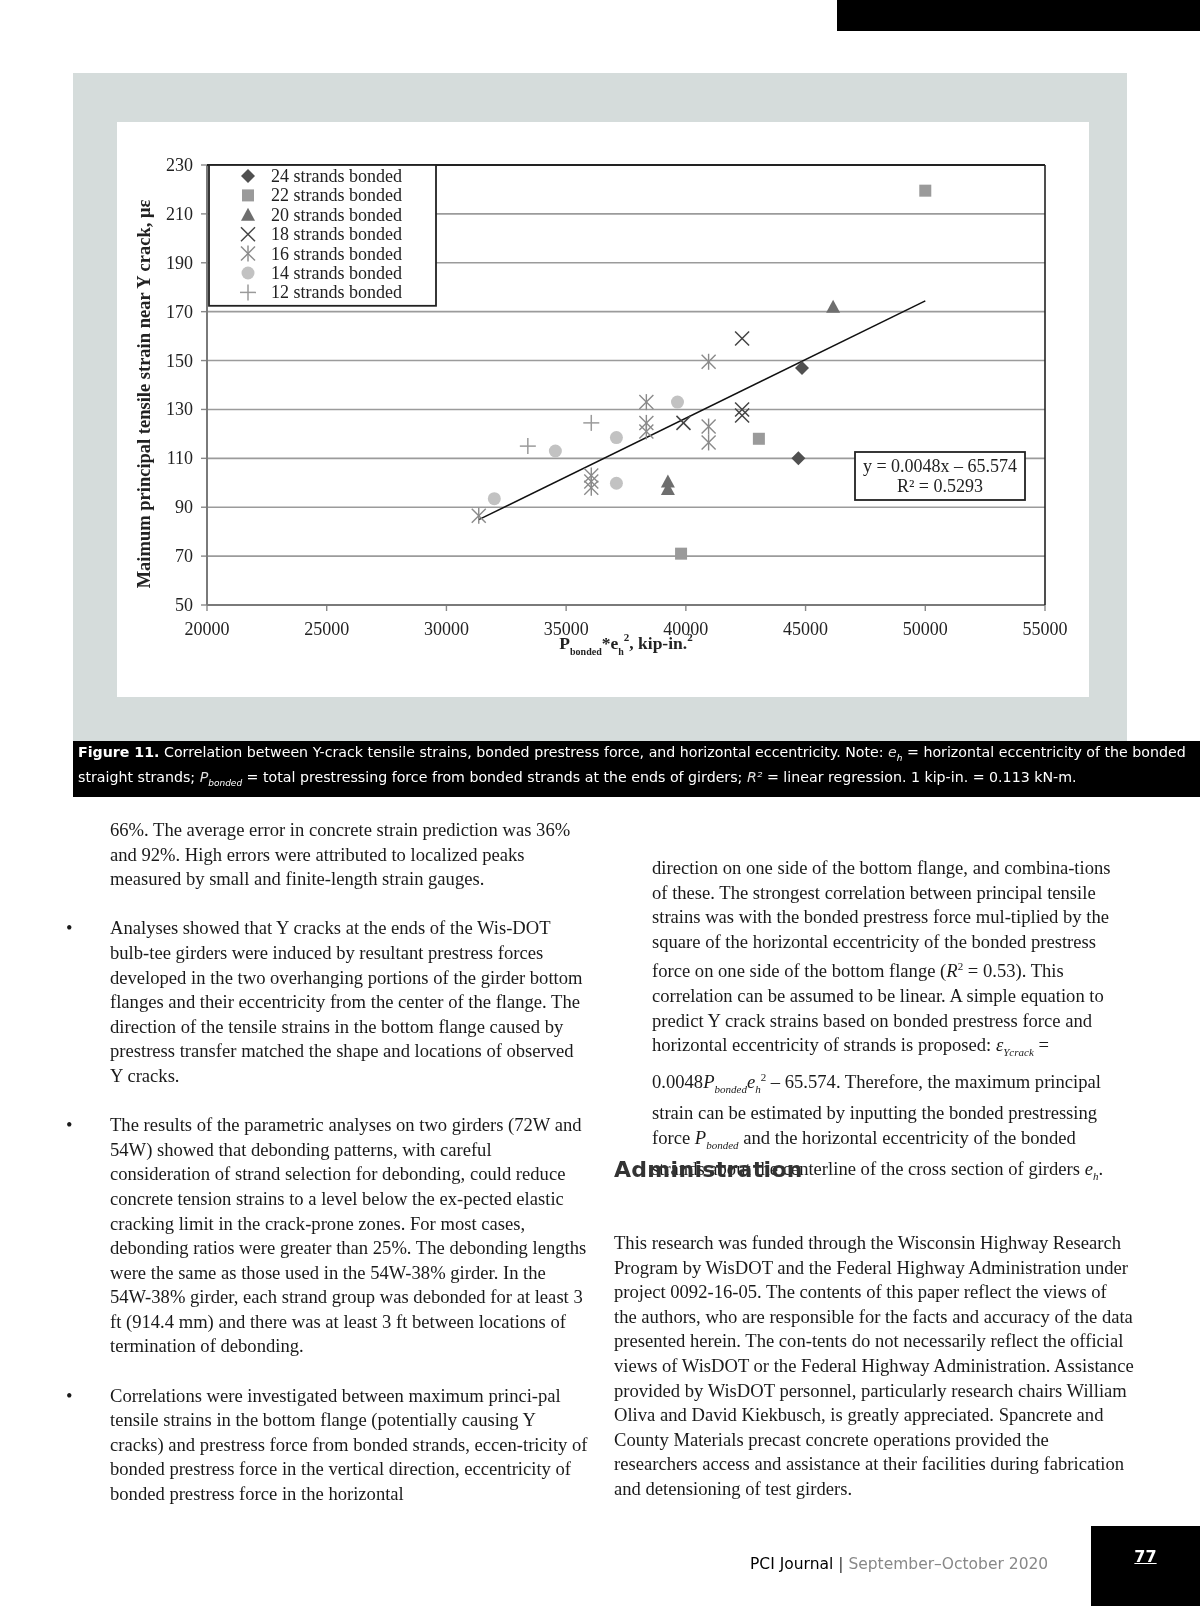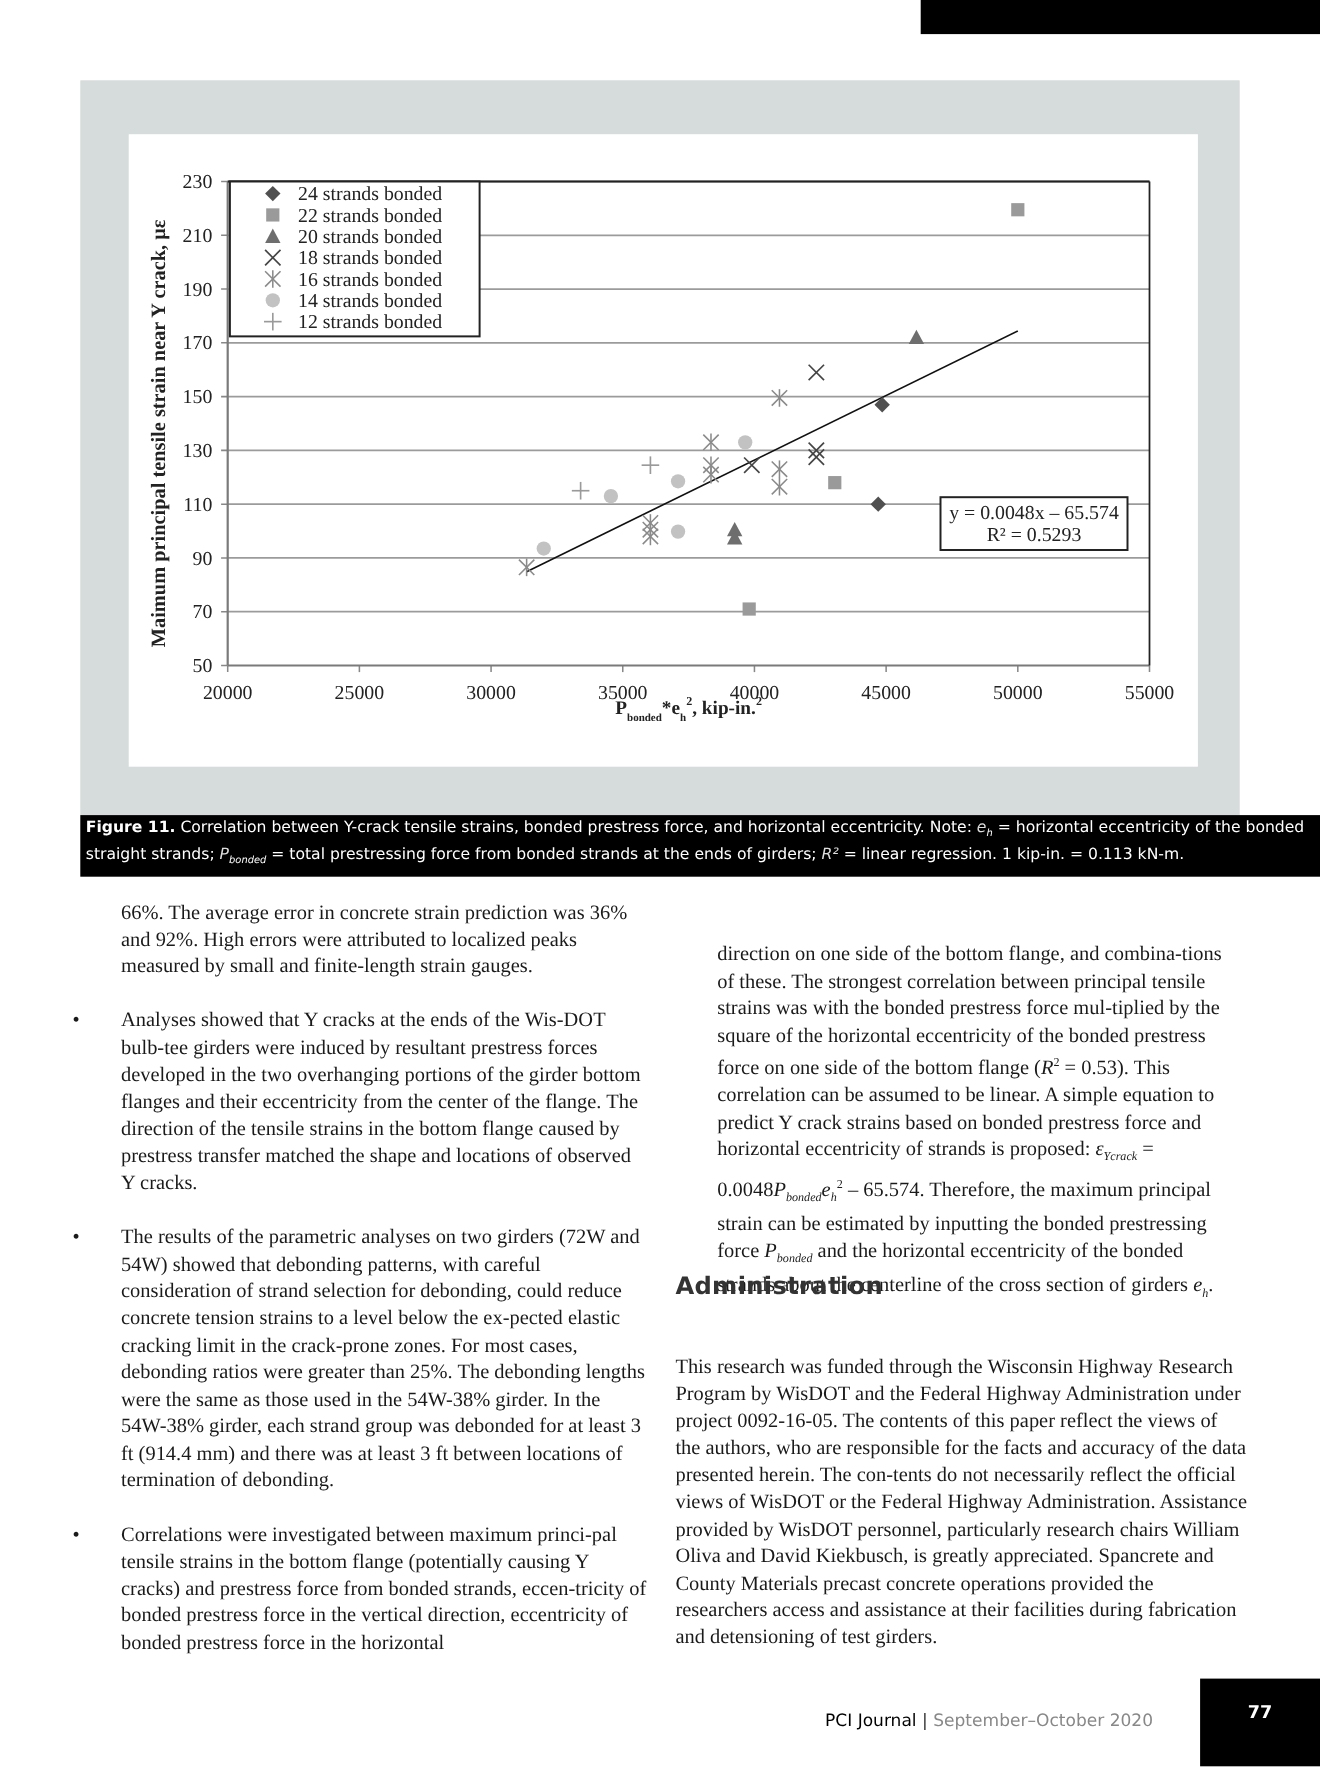--- a/index.html
+++ b/index.html
@@ -18,21 +18,21 @@
   .left-col { left:110px; top:818px; width:480px; }
   .right-col { left:652px; top:856px; width:475px; }
   .bullet-item { position:relative; margin-top:24.6px; }
   .bullet-dot { position:absolute; left:-44px; top:0; }
   .heading { position:absolute; left:614px; top:1157px; font-family:"DejaVu Sans", sans-serif; font-weight:bold; font-size:22px; color:#333; letter-spacing:0.3px; }
   .ack { position:absolute; left:614px; top:1209px; width:520px; font-size:18.6px; line-height:24.6px;margin-top:22px; }
   .footer { position:absolute; left:750px; top:1555px; font-family:"DejaVu Sans", sans-serif; font-size:15.5px; color:#000; }
   .footer .sep { color:#333; }
   .footer .date { color:#888; }
   .pagenum { position:absolute; left:1091px; top:1526px; width:109px; height:80px; background:#000; color:#fff;
-    font-family:"DejaVu Sans", sans-serif; font-weight:bold; font-size:16px; text-align:center; line-height:62px; }
+    font-family:"DejaVu Sans", sans-serif; font-weight:bold; font-size:16px; text-align:center; line-height:62px;text-decoration:underline; }
   .i { font-style:italic; }
   sub.s { font-size:11px; font-style:italic; }
   sup.s { font-size:11px; }
 </style>
 </head>
 <body>
 
 <div class="topbar"></div>
 
 <div class="fig-panel"></div>

